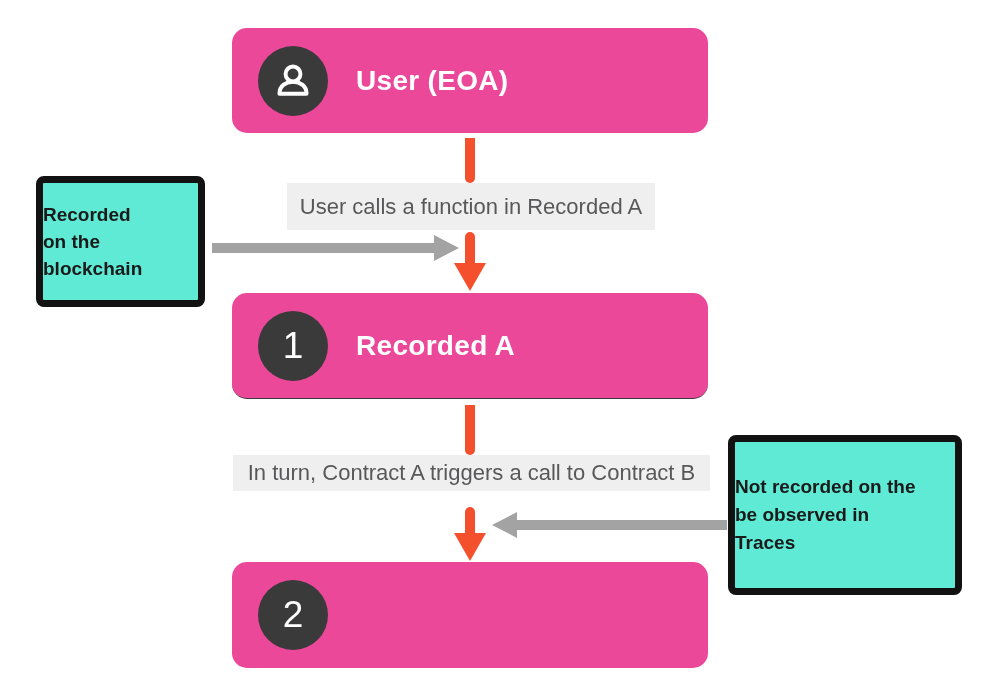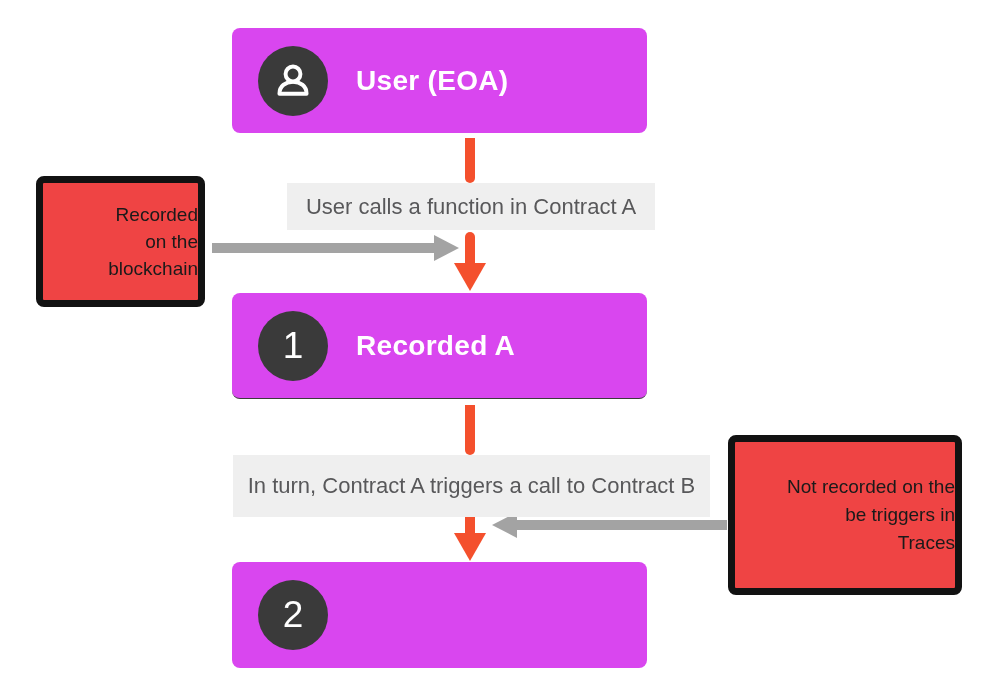--- a/index.html
+++ b/index.html
@@ -9,24 +9,24 @@
     height: 698px;
     background: #ffffff;
     font-family: "Liberation Sans", sans-serif;
     overflow: hidden;
   }
 
   
   .node {
     position: absolute;
     left: 232px;
-    width: 415px;
+    width: 476px;
     height: 105px;
-    background: #d946ef;
-    border-radius: 8px;
+    background: #ec4899;
+    border-radius: 15px;
     display: flex;
     align-items: center;
     padding-left: 26px;
     box-sizing: border-box;
     gap: 28px;
   }
   .node-user { top: 28px; }
   .node-a    { top: 293px; height: 106px; border-bottom: 1px solid #3c3c3c; }
   .node-b    { top: 562px; height: 106px; }
   .badge {
@@ -49,21 +49,21 @@
   .edge-label {
     position: absolute;
     background: #efefef;
     color: #58585a;
     font-size: 22px;
     display: flex; align-items: center; justify-content: center;
     text-align: center;
     white-space: nowrap;
   }
   .edge-label-1 { left: 287px; top: 183px; width: 368px; height: 47px; }
-  .edge-label-2 { left: 233px; top: 455px; width: 477px; height: 62px; }
+  .edge-label-2 { left: 233px; top: 455px; width: 477px; height: 36px; }
 
   
   .obar { position: absolute; left: 465px; width: 10px; background: #f4502d; }
   .obar-1a { top: 138px; height: 45px; border-radius: 0 0 5px 5px; }
   .obar-1b { top: 232px; height: 33px; border-radius: 5px 5px 0 0; }
   .obar-2a { top: 405px; height: 50px; border-radius: 0 0 5px 5px; }
   .obar-2b { top: 507px; height: 28px; border-radius: 5px 5px 0 0; }
   .ohead {
     position: absolute; left: 454px; width: 0; height: 0;
     border-left: 16px solid transparent;
@@ -86,29 +86,29 @@
   .ghead-left {
     position: absolute; left: 492px; top: 512px; width: 0; height: 0;
     border-top: 13px solid transparent;
     border-bottom: 13px solid transparent;
     border-right: 25px solid #a3a3a3;
   }
 
   
   .callout {
     position: absolute;
-    background: #ef4444;
+    background: #5eead4;
     border: 7px solid #121212;
     border-radius: 8px;
     box-sizing: border-box;
     display: flex; flex-direction: column;
-    align-items: flex-end; justify-content: center;
+    align-items: flex-start; justify-content: center;
     text-align: center;
     color: #1a1a1a;
-    font-weight: 400;
+    font-weight: 700;
     font-size: 19px;
     line-height: 27px;
   }
   .callout-left  { left: 36px;  top: 176px; width: 169px; height: 131px; }
   .callout-right { left: 728px; top: 435px; width: 234px; height: 160px; line-height: 28px; }
 
   .avatar-svg { width: 42px; height: 42px; display: block; }
 </style>
 </head>
 <body>
@@ -131,21 +131,21 @@
     <div class="badge">
       <svg class="avatar-svg" viewBox="0 0 48 48">
         <circle cx="24" cy="16" r="8.5" fill="none" stroke="#ffffff" stroke-width="4.5"></circle>
         <path d="M8.5 38.5 c0 -8.8 6.9 -13.5 15.5 -13.5 c8.6 0 15.5 4.7 15.5 13.5 z" fill="none" stroke="#ffffff" stroke-width="4.5" stroke-linejoin="round"></path>
       </svg>
     </div>
     <div class="node-label">User (EOA)</div>
   </div>
 
   <div class="edge-label edge-label-1">
-    <span>User calls a function in Contract A</span>
+    <span>User calls a function in Recorded A</span>
   </div>
 
   <div class="node node-a">
     <div class="badge">1</div>
     <div class="node-label">Recorded A</div>
   </div>
 
   <div class="edge-label edge-label-2">
     <span>In turn, Contract A triggers a call to Contract B</span>
   </div>
@@ -155,17 +155,17 @@
   </div>
 
   <div class="callout callout-left">
     <div>Recorded</div>
     <div>on the</div>
     <div>blockchain</div>
   </div>
 
   <div class="callout callout-right">
     <div>Not recorded on the</div>
-    <div>be triggers in</div>
+    <div>be observed in</div>
     <div>Traces</div>
   </div>
 
 </div>
 
 </body></html>

